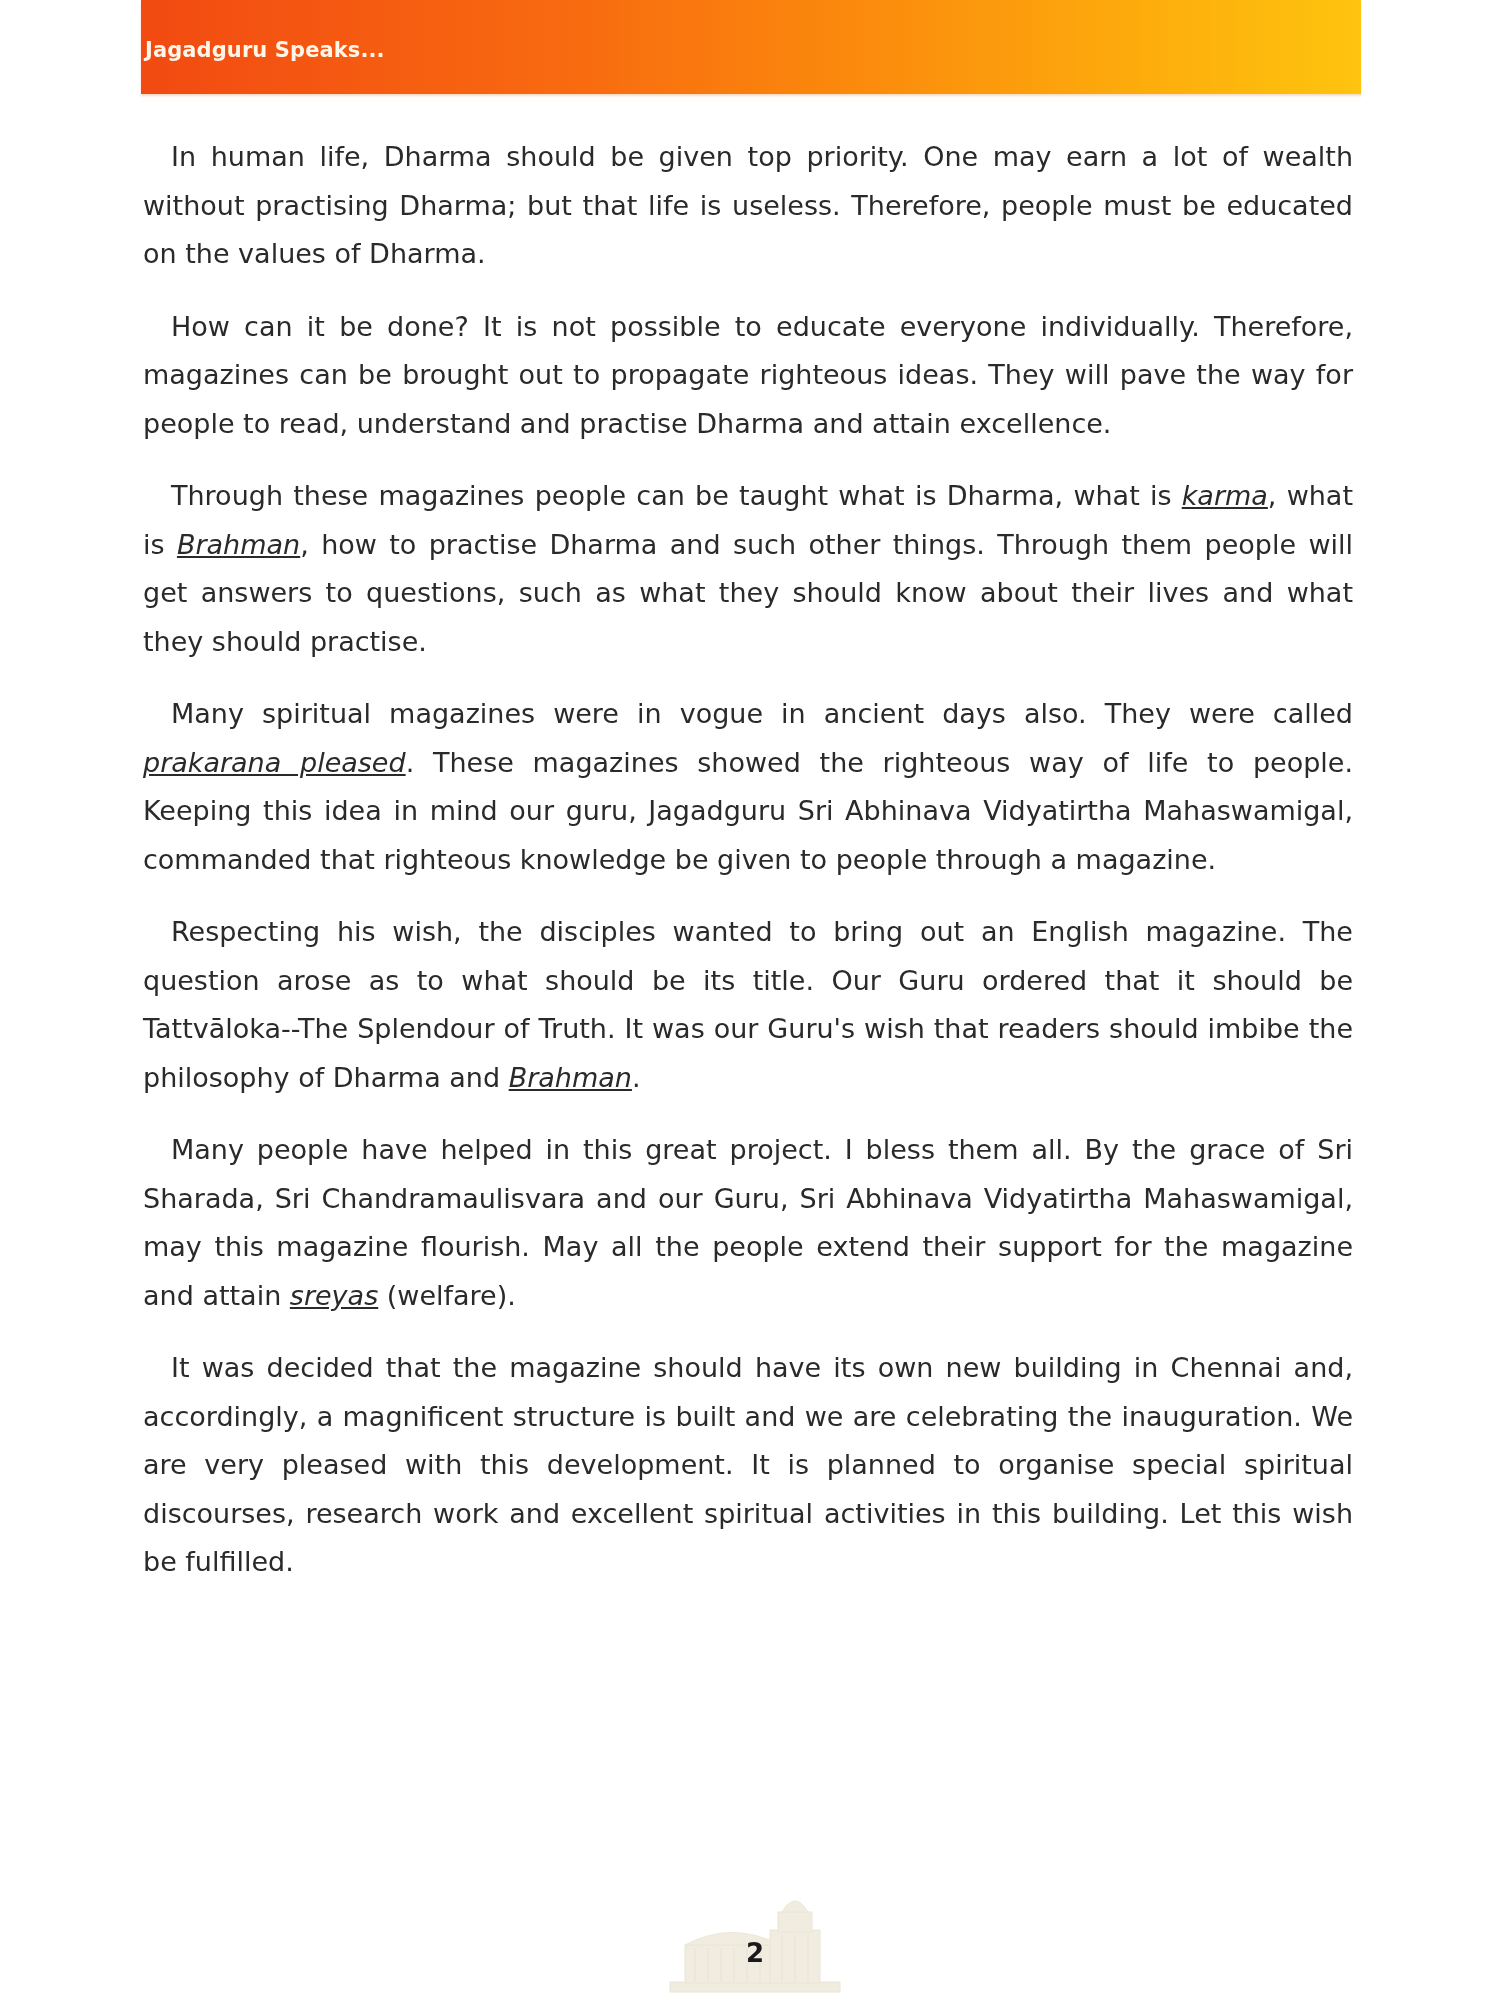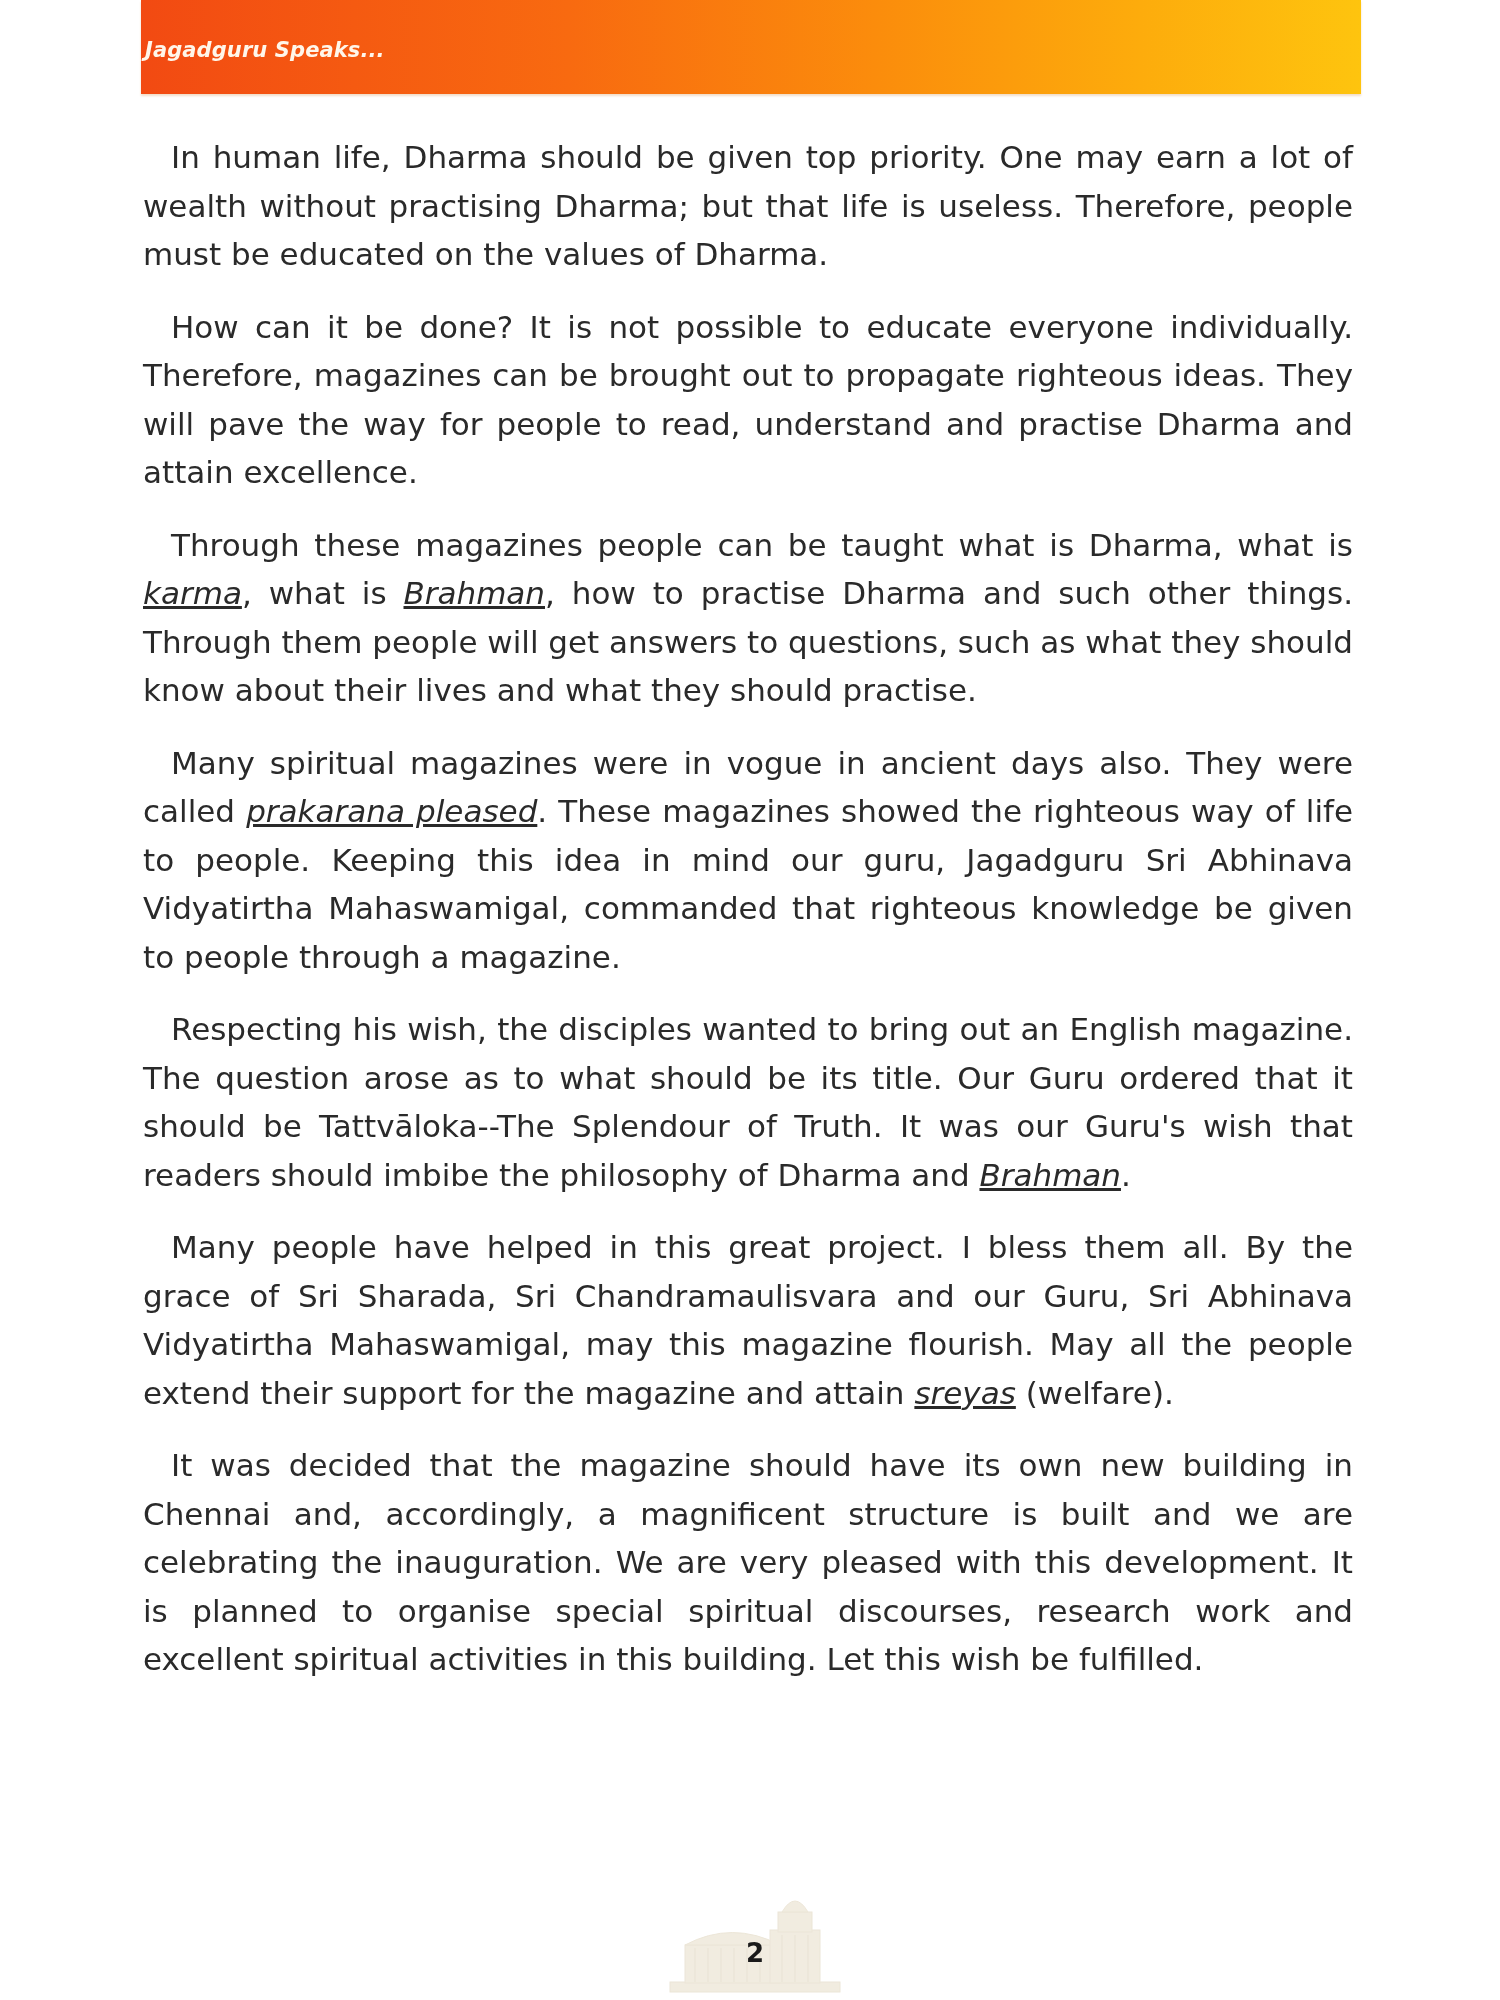--- a/index.html
+++ b/index.html
@@ -25,29 +25,28 @@
     }
     .header-title {
       position: absolute;
       left: 4px;
       top: 38px;
       font-family: "DejaVu Sans", sans-serif;
       font-weight: bold;
       font-size: 21px;
       color: #fff6ea;
       letter-spacing: 0.1px;
-      font-style: italic;
     }
     .body-text {
       position: absolute;
       left: 143px;
       top: 133px;
       width: 1210px;
       font-family: "DejaVu Sans", sans-serif;
-      font-size: 31px;
+      font-size: 27px;
       line-height: 48.5px;
       color: #2a2a2a;
     }
     .para {
       margin: 0 0 24px 0;
       text-align: justify;
       text-indent: 28px;
     }
     .para em {
       font-style: italic;

